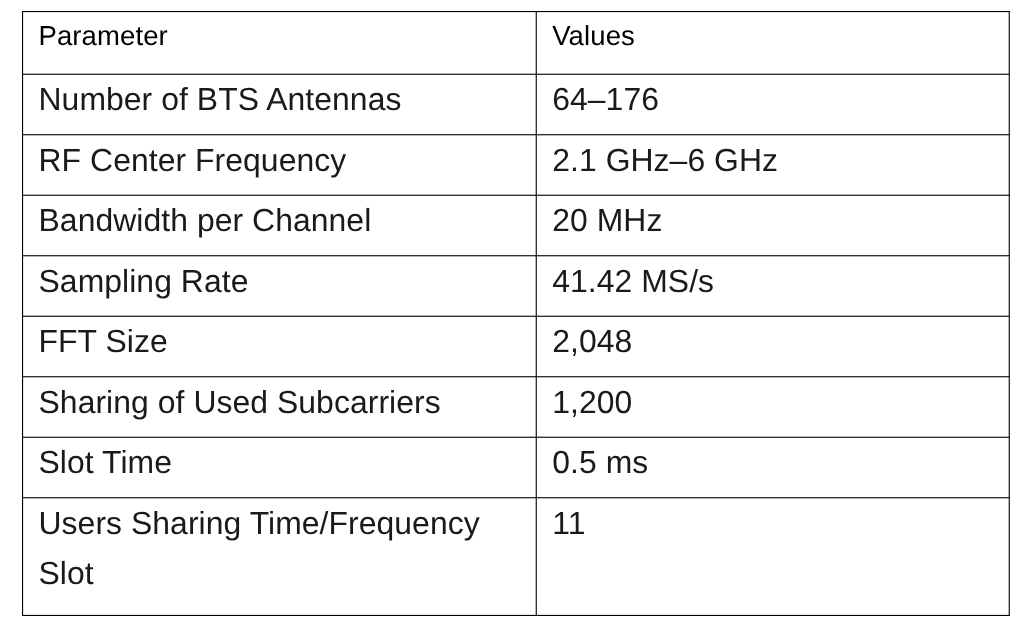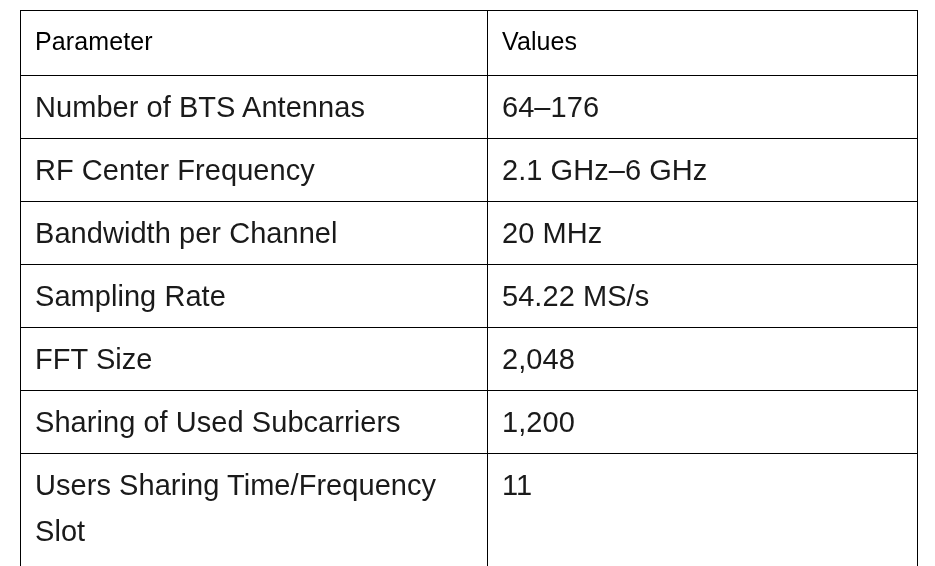--- a/index.html
+++ b/index.html
@@ -32,21 +32,21 @@
     top: 10px;
     width: 897px;
     border-collapse: collapse;
     table-layout: fixed;
     background: #ffffff;
   }
 
   #spec-table td,
   #spec-table th {
     border: 1.5px solid #000000;
-    padding: 8px 0 0 14px;
+    padding: 0 0 0 14px;
     vertical-align: top;
     text-align: left;
     font-weight: normal;
     background: #ffffff;
   }
 
   
   col.c-param { width: 467px; }
   col.c-value { width: 430px; }
 
@@ -137,21 +137,21 @@
         <td class="row-cell">
           <span class="cell-line">20 MHz</span>
         </td>
       </tr>
 
       <tr>
         <td class="row-cell">
           <span class="cell-line">Sampling Rate</span>
         </td>
         <td class="row-cell">
-          <span class="cell-line">54.22 MS/s</span>
+          <span class="cell-line">41.42 MS/s</span>
         </td>
       </tr>
 
       <tr>
         <td class="row-cell">
           <span class="cell-line">FFT Size</span>
         </td>
         <td class="row-cell">
           <span class="cell-line">2,048</span>
         </td>
@@ -159,20 +159,28 @@
 
       <tr>
         <td class="row-cell">
           <span class="cell-line">Sharing of Used Subcarriers</span>
         </td>
         <td class="row-cell">
           <span class="cell-line">1,200</span>
         </td>
       </tr>
 
+      <tr>
+        <td class="row-cell">
+          <span class="cell-line">Slot Time</span>
+        </td>
+        <td class="row-cell">
+          <span class="cell-line">0.5 ms</span>
+        </td>
+      </tr>
 
       <tr>
         <td class="row-cell tall">
           <span class="cell-line">Users Sharing Time/Frequency</span>
           <span class="cell-line">Slot</span>
         </td>
         <td class="row-cell tall">
           <span class="cell-line">11</span>
         </td>
       </tr>

